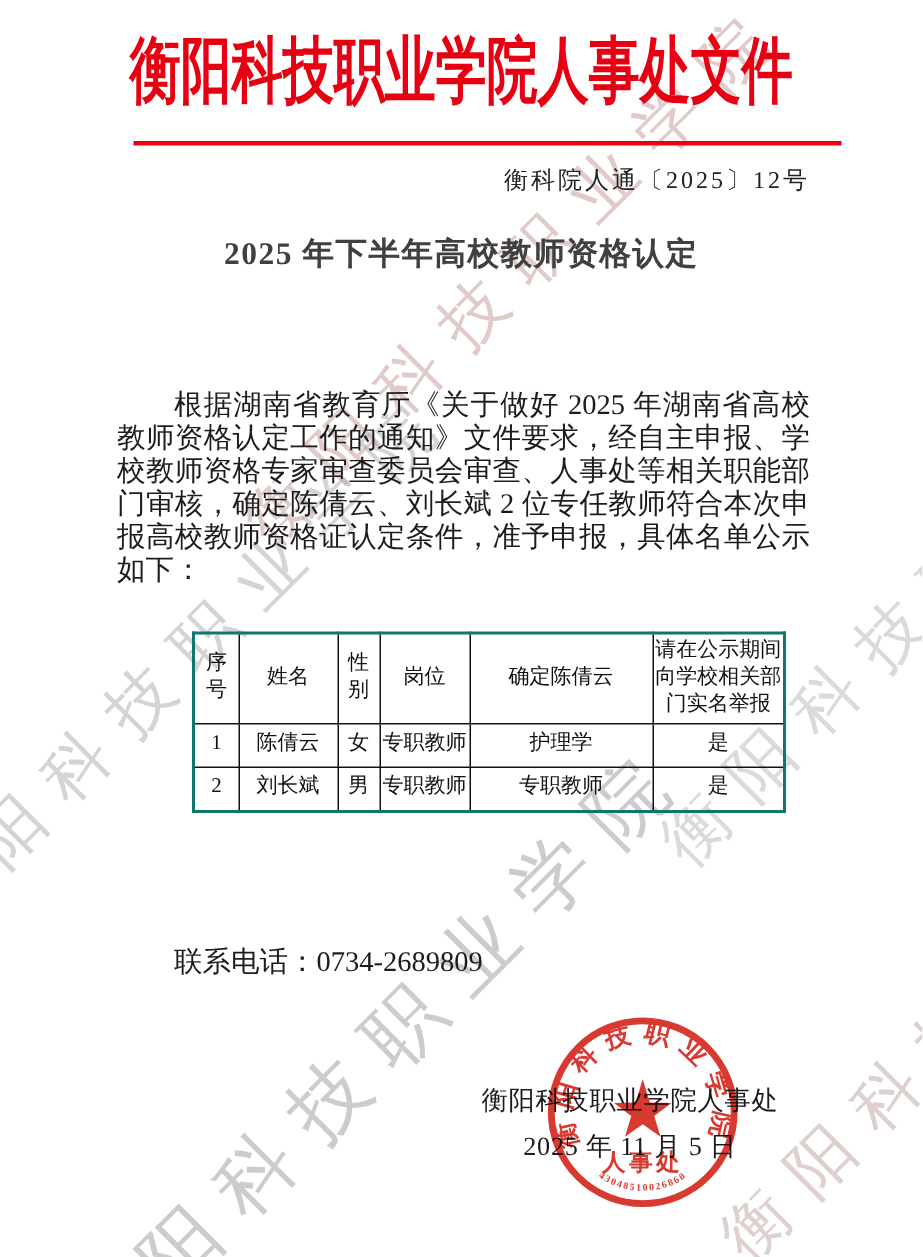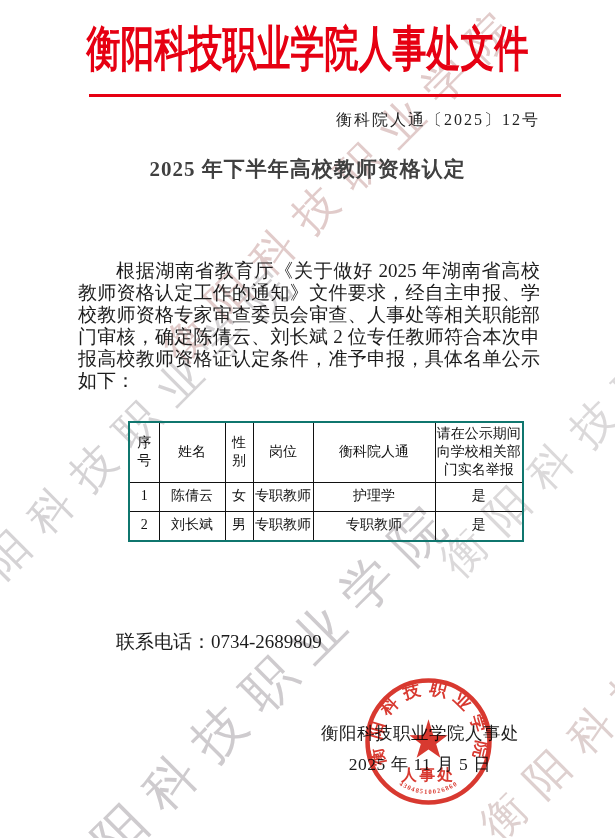--- a/index.html
+++ b/index.html
@@ -83,21 +83,21 @@
         <col class="c3">
         <col class="c4">
         <col class="c5">
     </colgroup>
     <tbody>
         <tr>
       <th>序号</th>
       <th>姓名</th>
       <th>性别</th>
       <th>岗位</th>
-      <th>衡科院人通</th>
+      <th>确定陈倩云</th>
       <th>请在公示期间向学校相关部门实名举报</th>
     </tr>
     <tr>
       <td>1</td>
       <td>陈倩云</td>
       <td>女</td>
       <td>专职教师</td>
       <td>护理学</td>
       <td>是</td>
     </tr>

